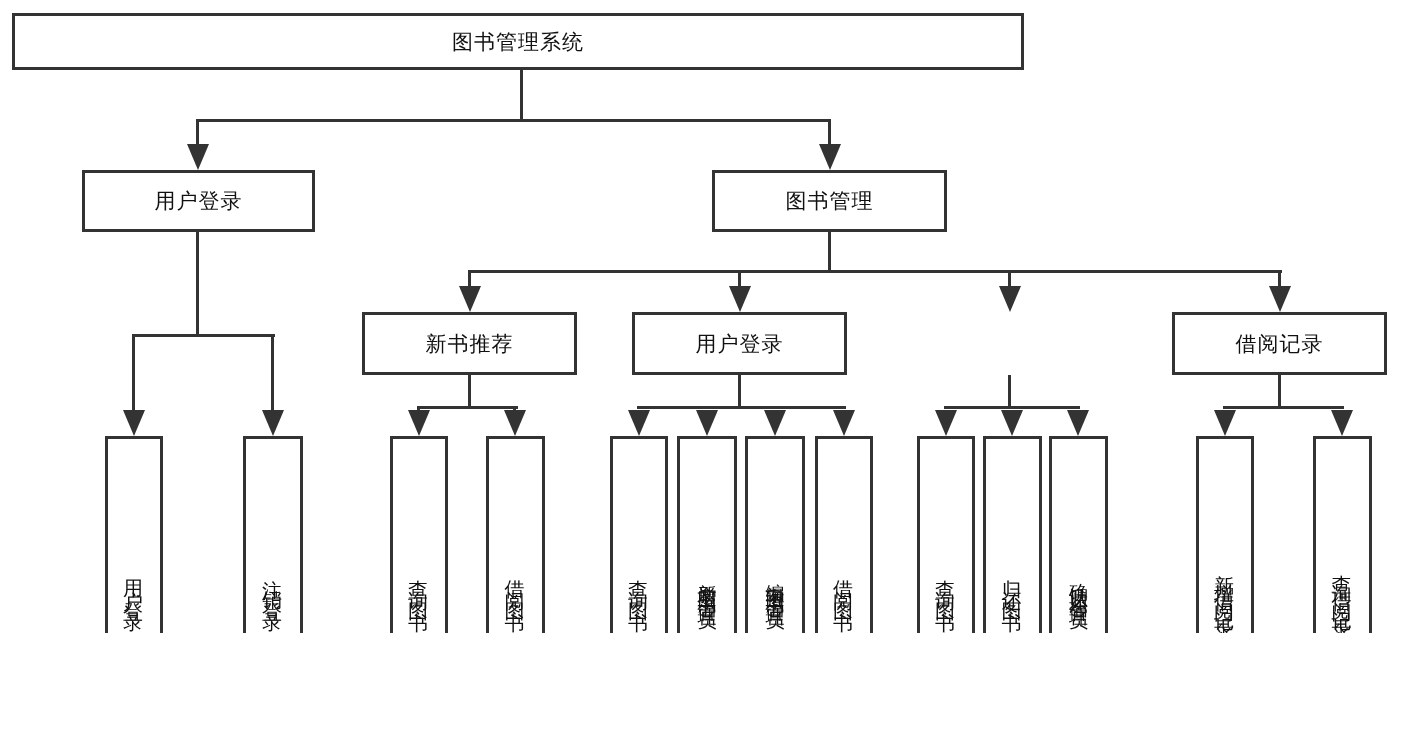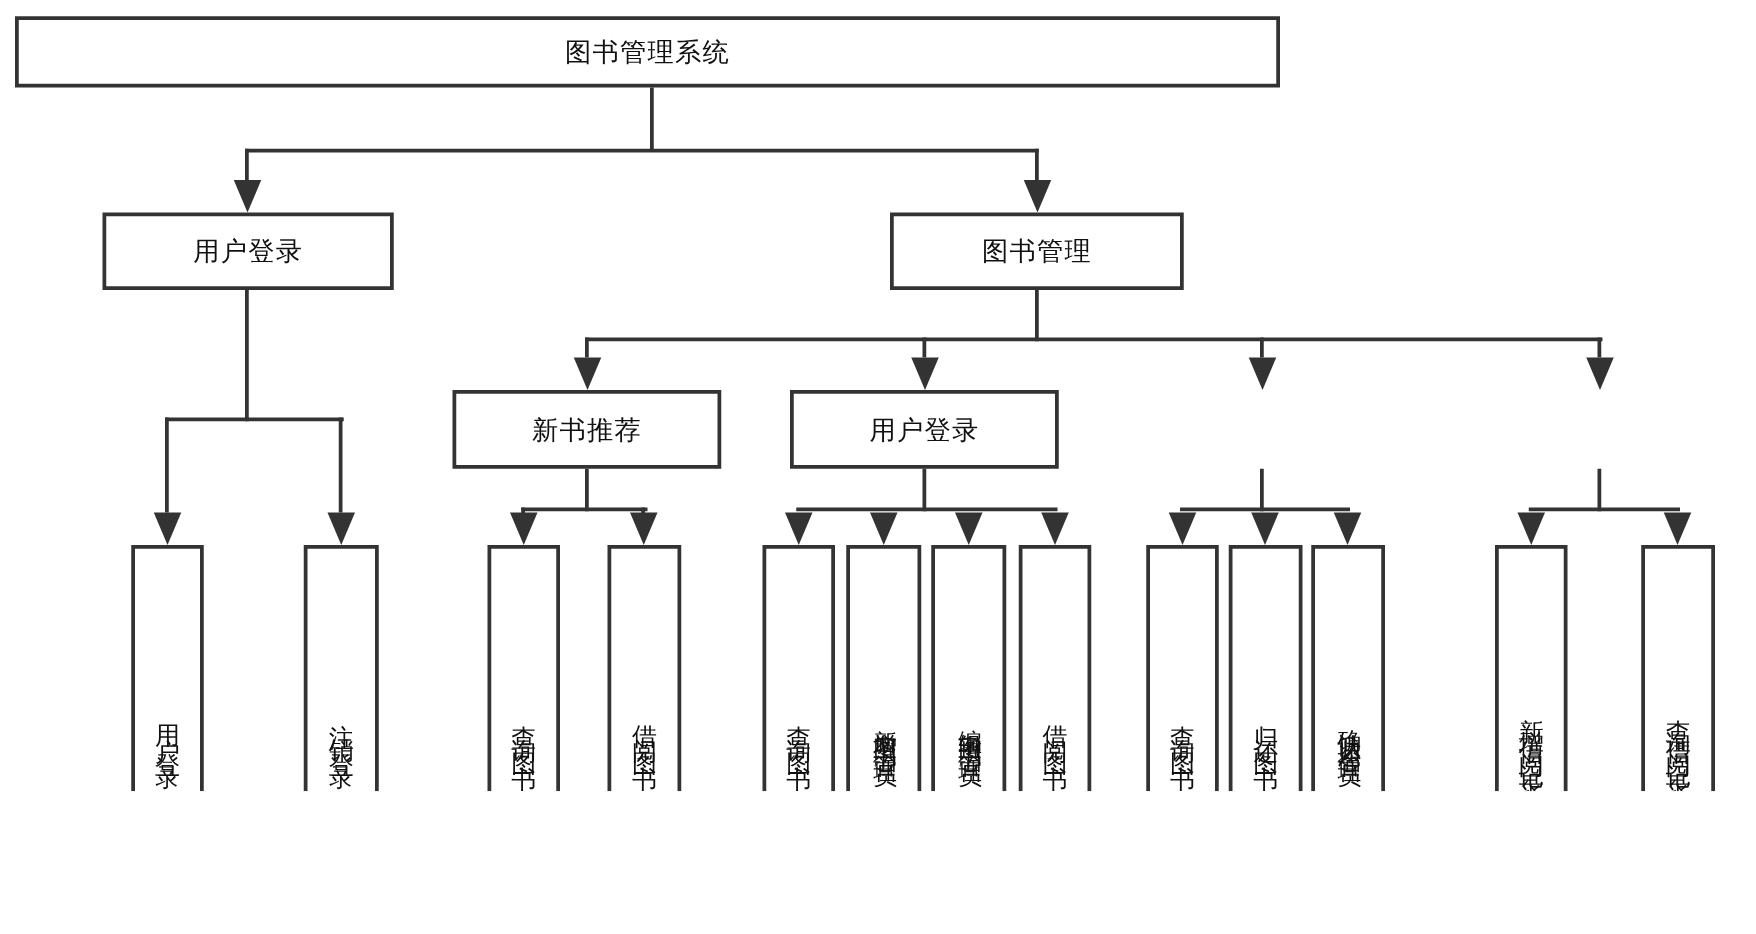--- a/index.html
+++ b/index.html
@@ -91,20 +91,23 @@
   <div class="arrow" style="left:999px; top:286px;"></div>
   <div class="line" style="left:1278px; top:270px; width:3px; height:16px;"></div>
   <div class="arrow" style="left:1269px; top:286px;"></div>
 
   <div class="box" style="left:362px; top:312px; width:215px; height:63px;font-family:Liberation Serif, serif;">
     <span class="hlabel">新书推荐</span>
   </div>
   <div class="box" style="left:632px; top:312px; width:215px; height:63px;">
     <span class="hlabel">用户登录</span>
   </div>
+  <div class="box" style="left:1172px; top:312px; width:215px; height:63px;">
+    <span class="hlabel">借阅记录</span>
+  </div>
 
   <div class="line" style="left:468px; top:375px; width:3px; height:34px;"></div>
   <div class="line" style="left:417px; top:406px; width:101px; height:3px;"></div>
   <div class="line" style="left:417px; top:406px; width:3px; height:7px;"></div>
   <div class="arrow" style="left:408px; top:410px;"></div>
   <div class="line" style="left:513px; top:406px; width:3px; height:7px;"></div>
   <div class="arrow" style="left:504px; top:410px;"></div>
 
   <div class="line" style="left:738px; top:375px; width:3px; height:34px;"></div>
   <div class="line" style="left:637px; top:406px; width:209px; height:3px;"></div>

